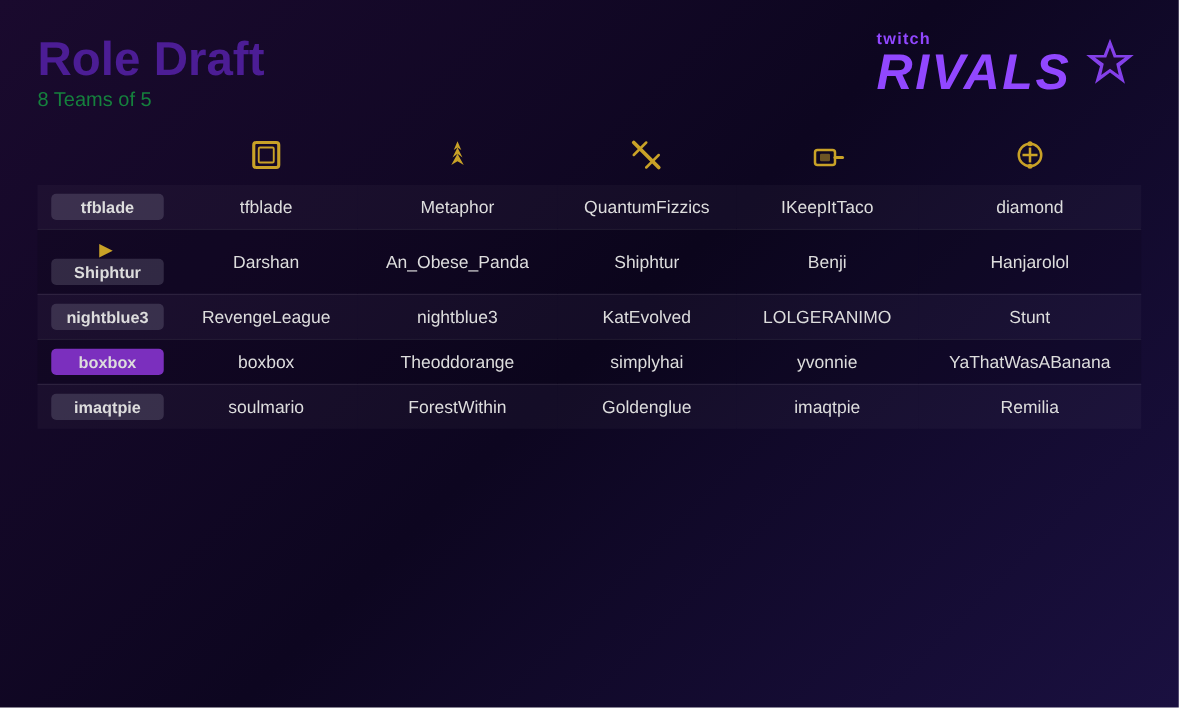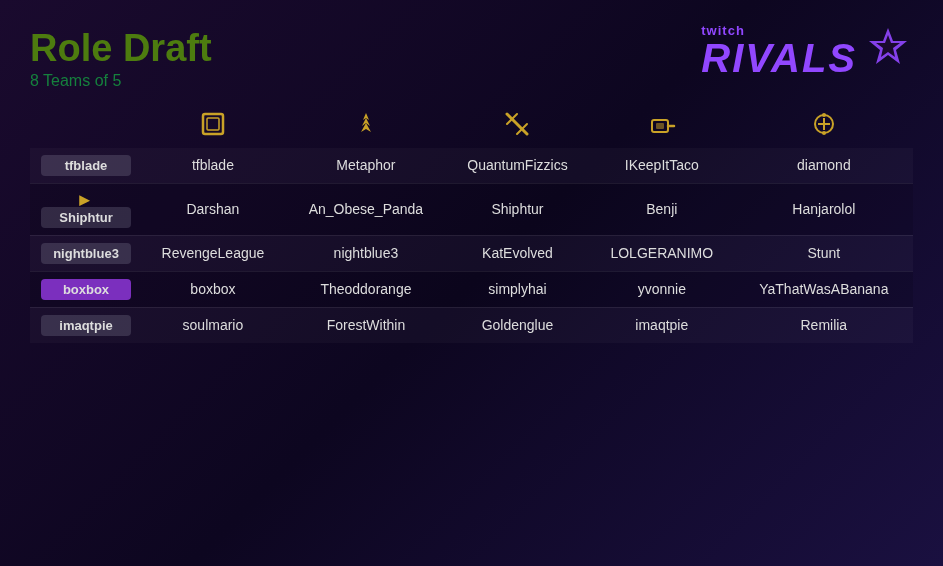--- a/index.html
+++ b/index.html
@@ -23,21 +23,21 @@
       display: flex;
       justify-content: space-between;
       align-items: flex-start;
       margin-bottom: 20px;
     }
 
     .title-block {}
     .main-title {
       font-size: 38px;
       font-weight: 900;
-      color: #4d7c0f;
+      color: #4c1d95;
       line-height: 1.1;
     }
     .subtitle {
       font-size: 16px;
       color: #15803d;
       margin-top: 2px;
     }
 
     
     .logo-block {
@@ -144,21 +144,21 @@
 </head>
 <body>
 
 <div class="container">
   <div class="header">
     <div class="title-block">
       <div class="main-title">Role Draft</div>
       <div class="subtitle">8 Teams of 5</div>
     </div>
     <div class="logo-block">
-      <div style="display:flex;gap:6px;">
+      <div style="display:flex;align-items:center;gap:6px;">
         <div>
           <div class="twitch-text">twitch</div>
           <div class="rivals-text">RIVALS</div>
         </div>
         <svg width="50" height="50" viewBox="0 0 50 50">
 
           <polygon points="25,5 30,18 44,18 33,27 37,41 25,32 13,41 17,27 6,18 20,18" fill="#9147ff" opacity="0.9"></polygon>
           <polygon points="25,12 28,20 37,20 30,25 32,34 25,29 18,34 20,25 13,20 22,20" fill="#1a0a2e"></polygon>
         </svg>
       </div>

